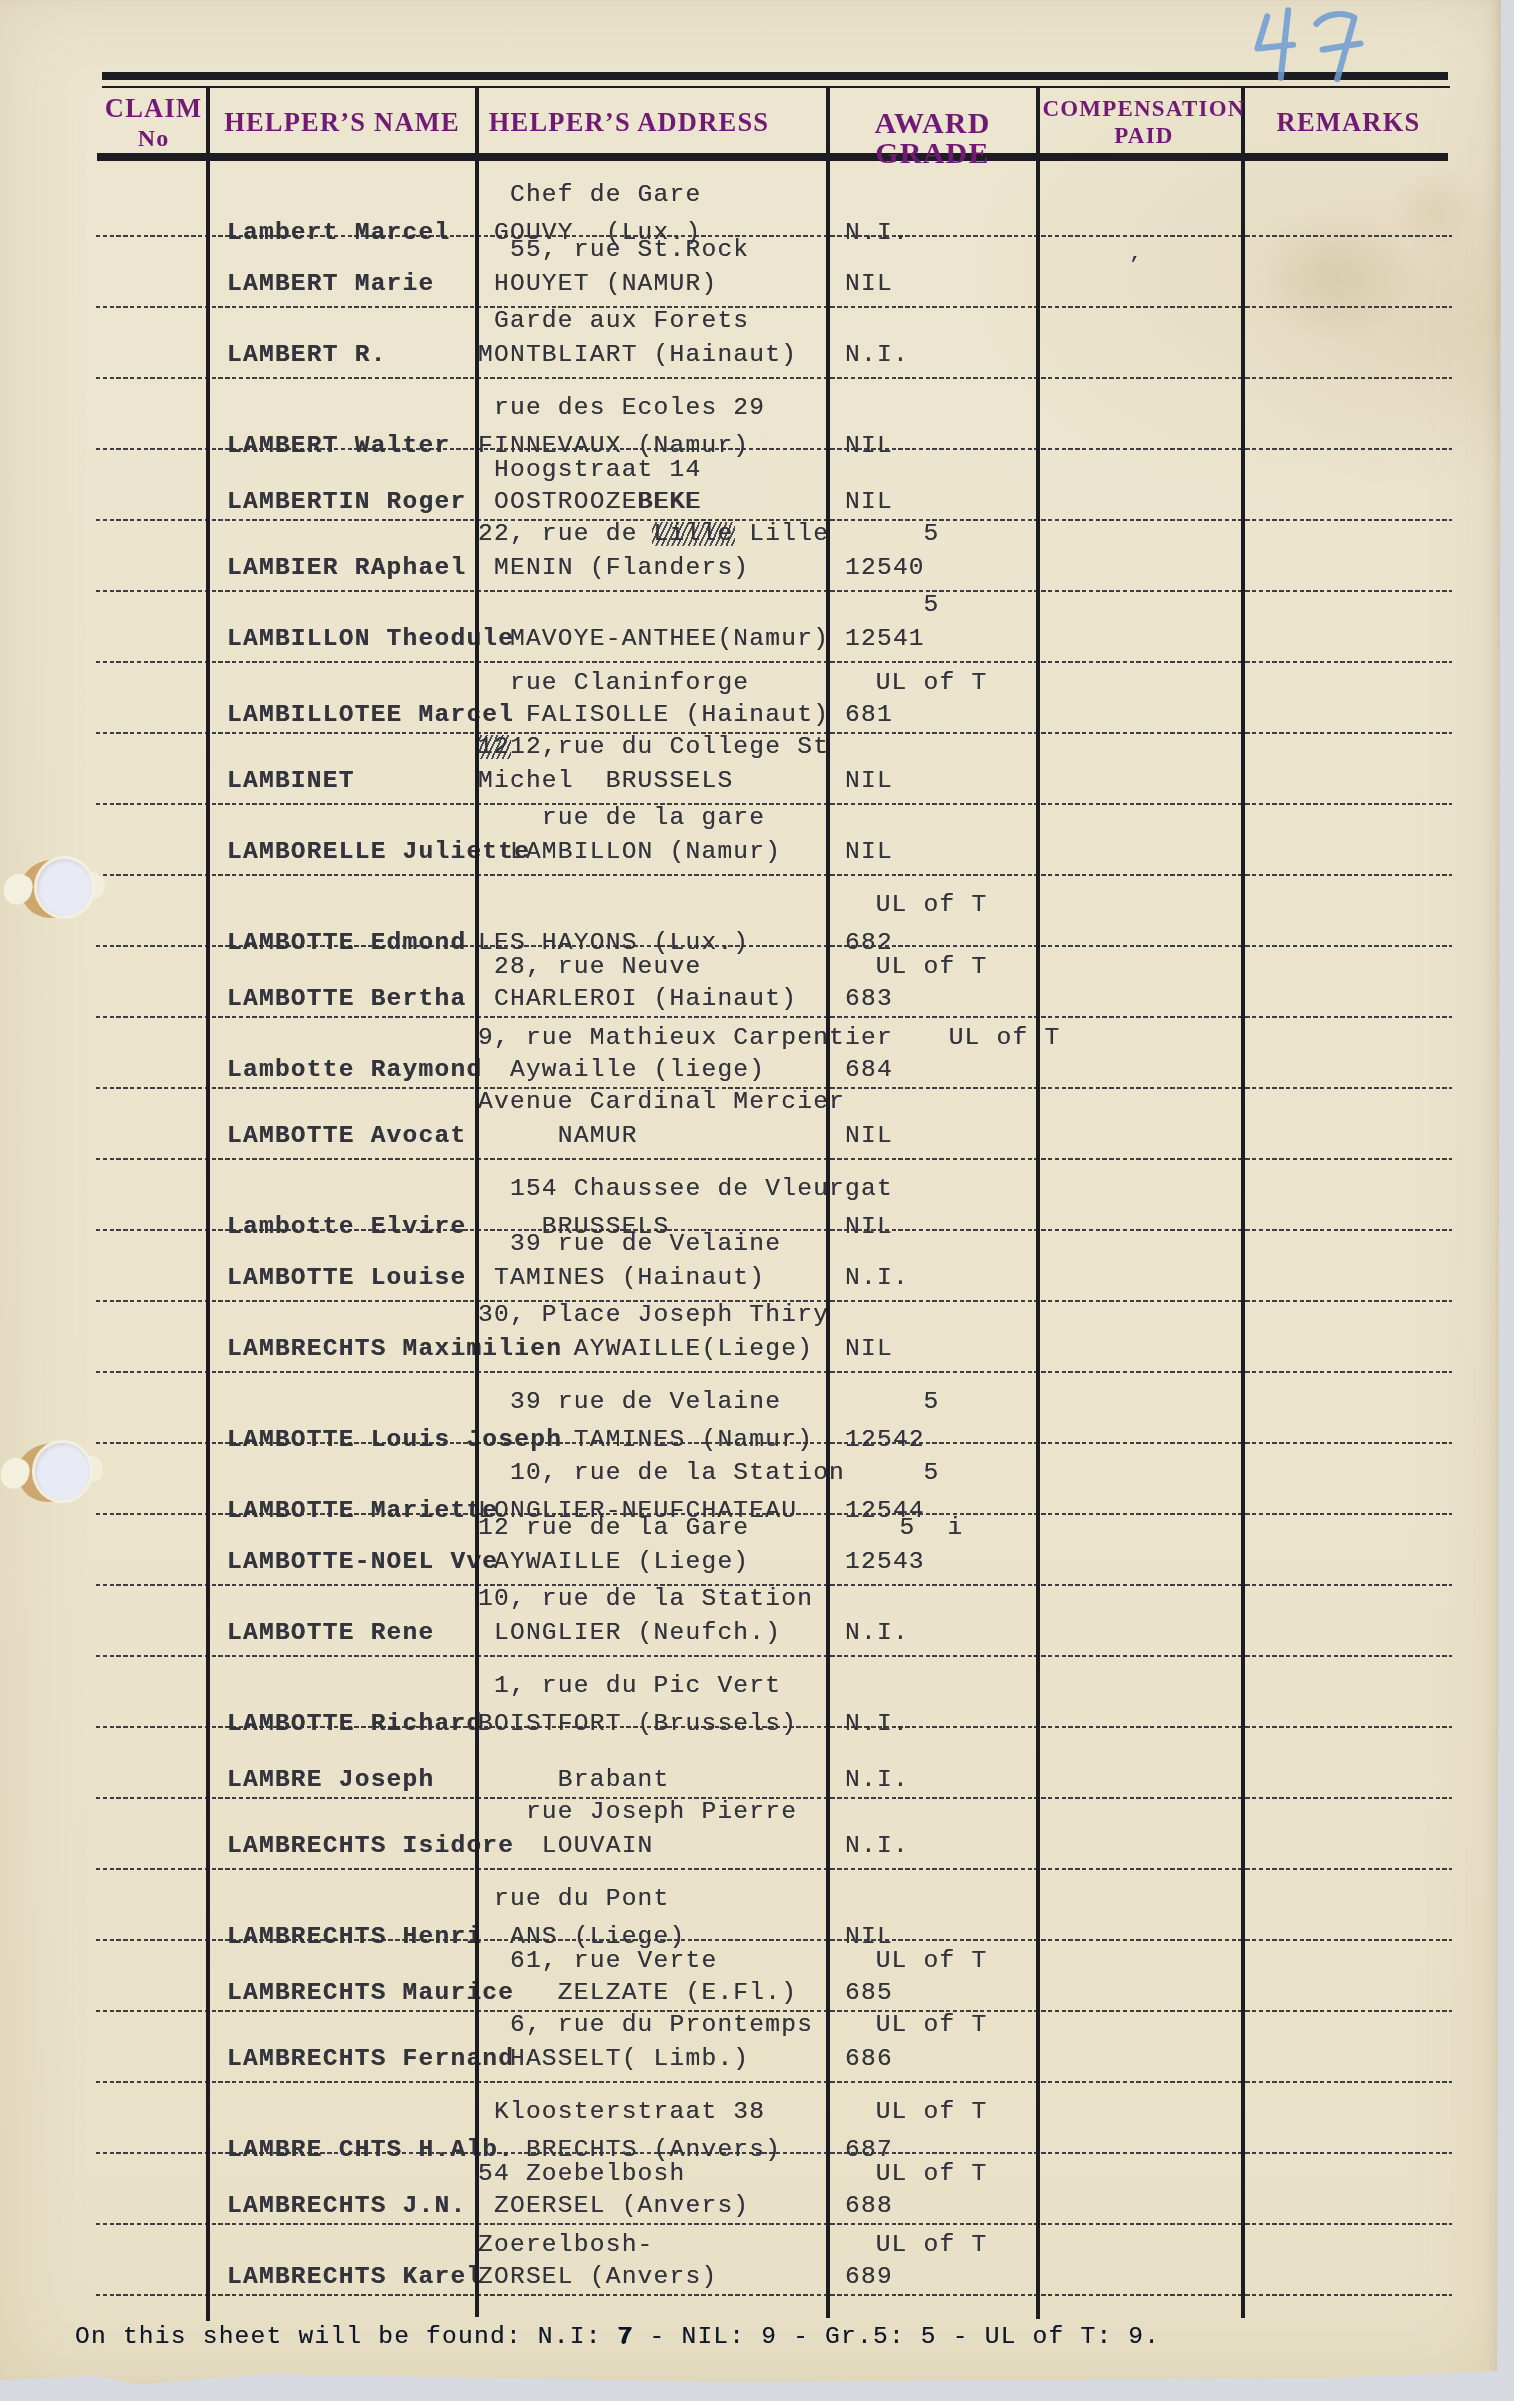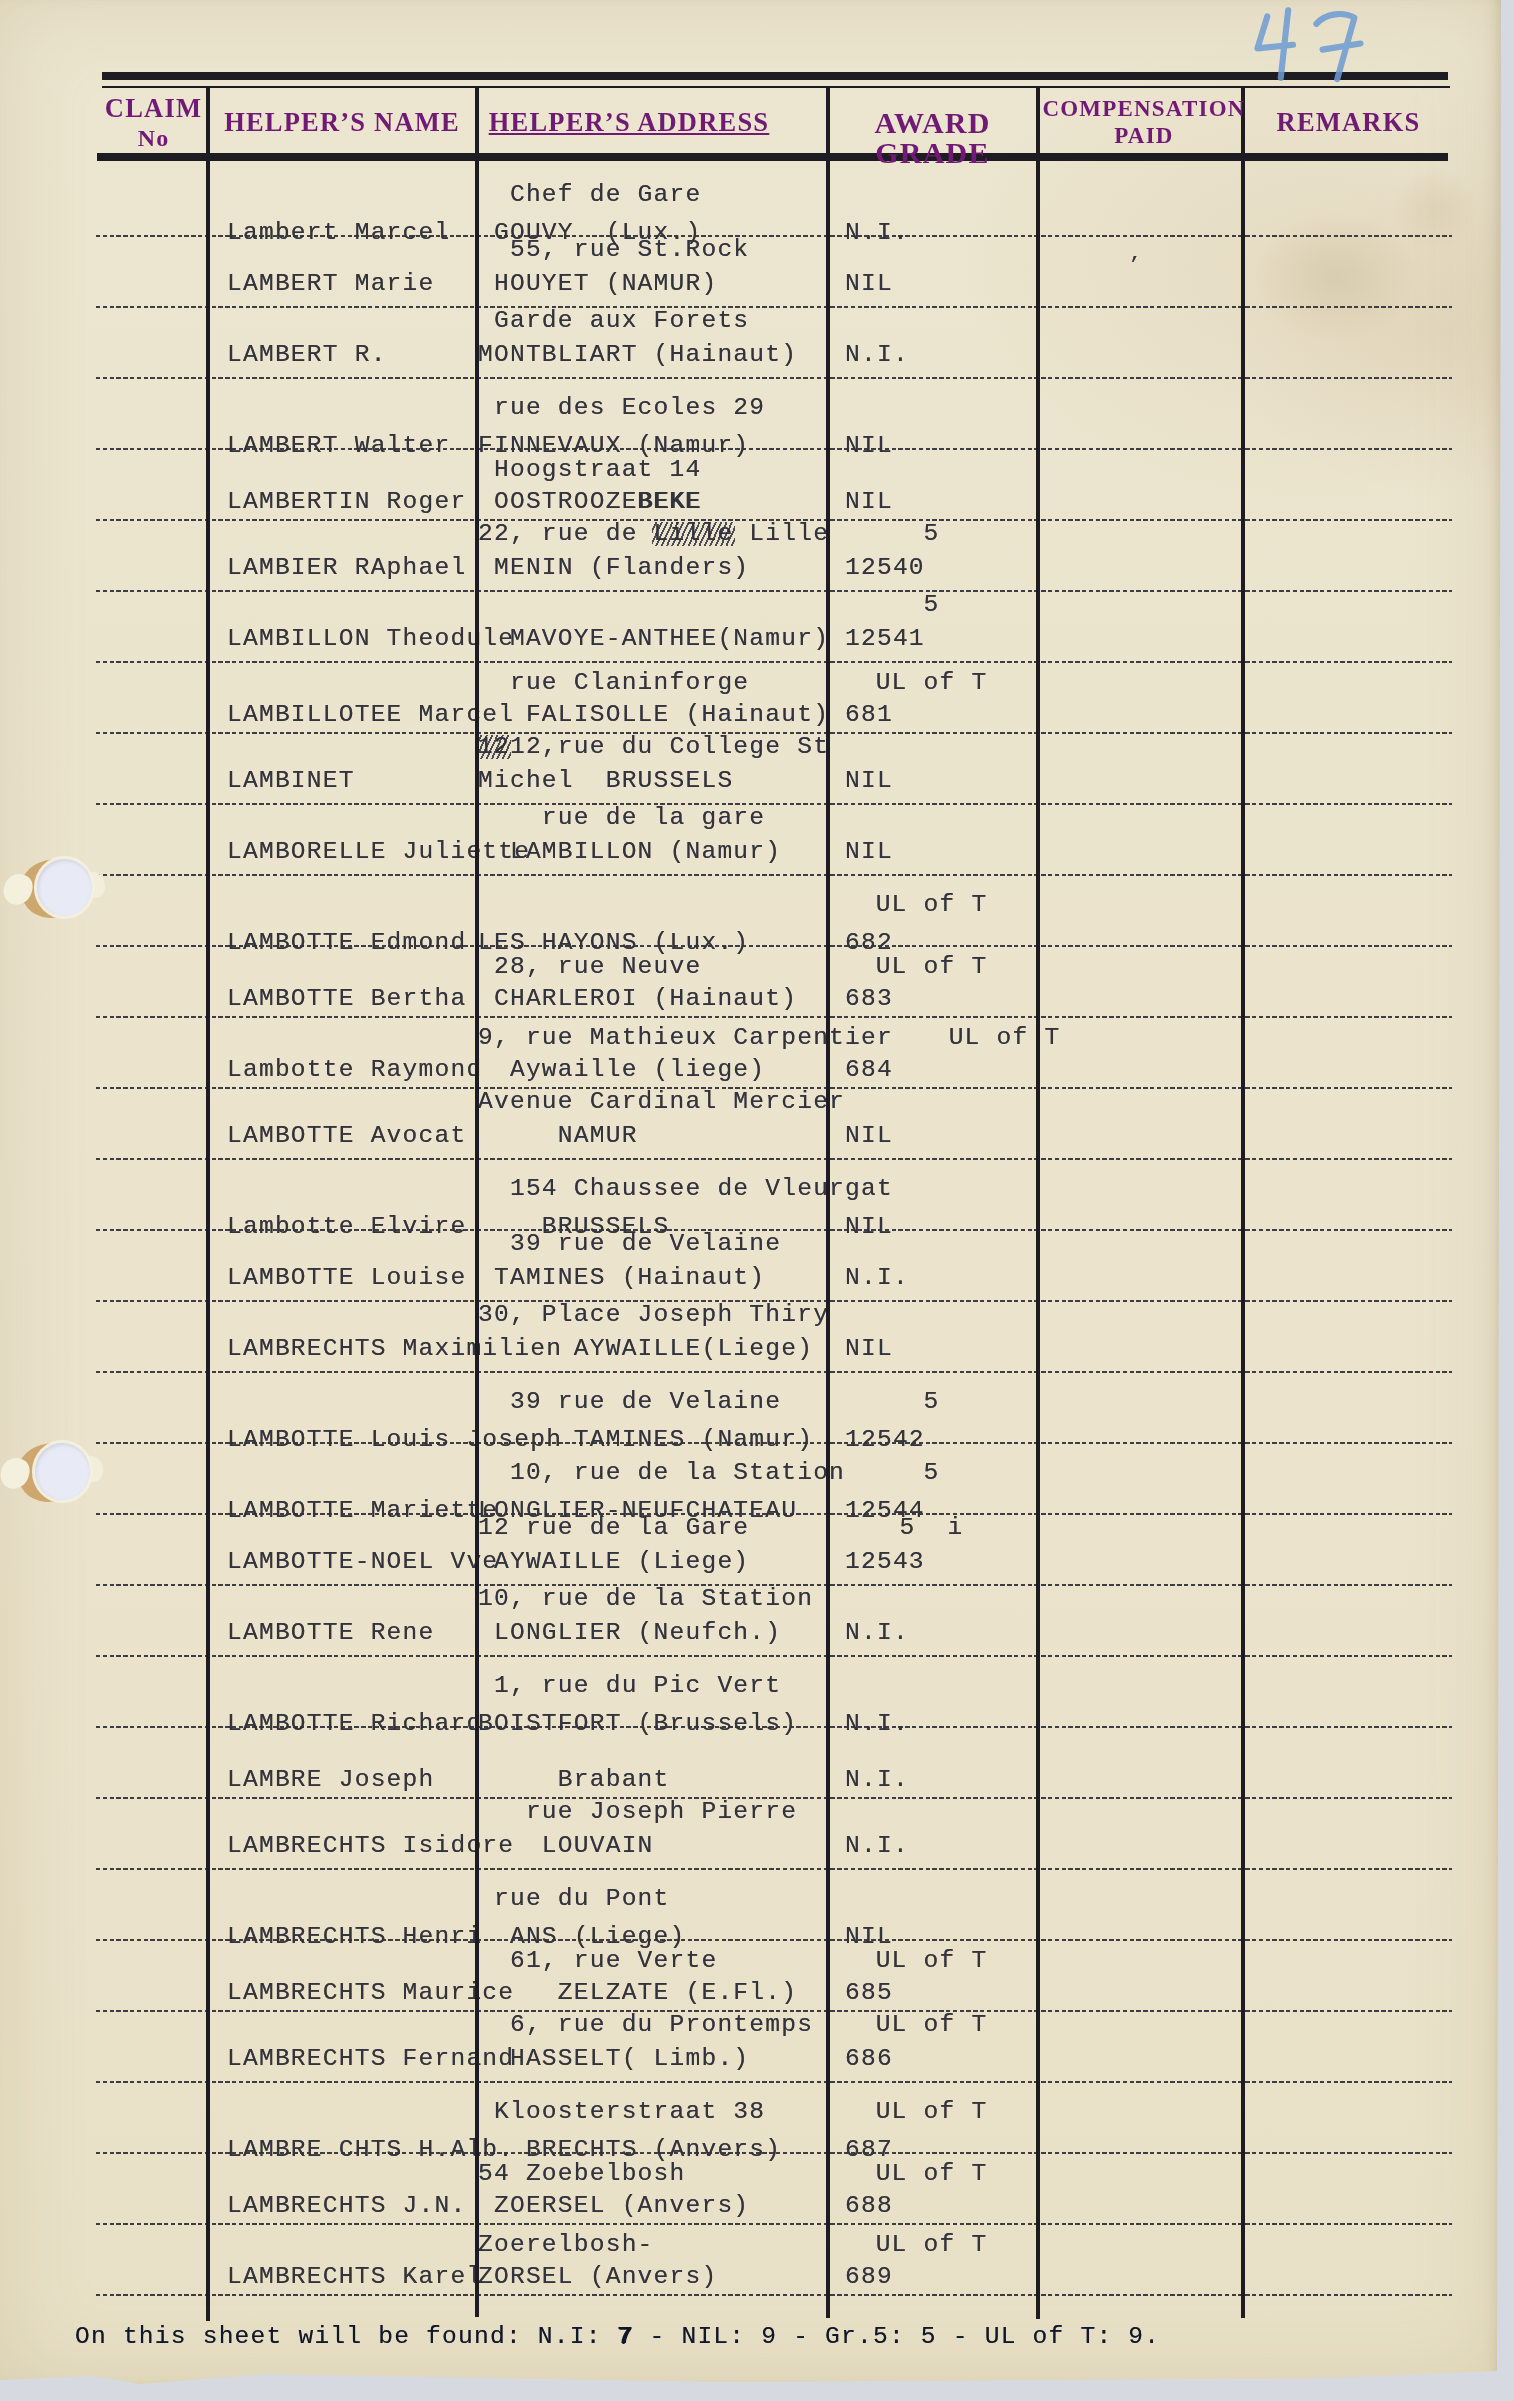--- a/index.html
+++ b/index.html
@@ -20,21 +20,21 @@
   .hlabel{position:absolute;z-index:3;text-align:center;color:#701a75;
           font-family:"Liberation Serif","DejaVu Serif",serif;font-weight:700;
           font-size:26.5px;letter-spacing:1.2px;line-height:29.6px;}
   
   .typed{position:absolute;z-index:3;font-size:24.6px;letter-spacing:1.2px;line-height:29px;
          color:#33333c;white-space:pre;text-shadow:0 0 0.6px rgba(40,40,55,.6);}
   .rows{position:absolute;left:0;top:165px;width:1501px;z-index:1;}
   .row{position:relative;height:71px;}
   .row::after{content:"";position:absolute;left:96px;width:1356px;bottom:-1.2px;height:2.5px;z-index:1;
               background:repeating-linear-gradient(90deg,#2e2e35 0 4.3px,transparent 4.3px 6.8px);opacity:.92;}
-  .row .name{left:227px;bottom:8.6px;}
+  .row .name{left:227px;bottom:8.6px;font-weight:bold;}
   .row .a2{left:478px;bottom:8.6px;}
   .row .g2{left:826px;width:211px;text-align:left;bottom:8.6px;padding-left:19px;}
   .row .a1{left:478px;bottom:43px;}
   .row .g1{left:826px;width:211px;text-align:center;bottom:43px;}
   .row.touch .name,.row.touch .a2,.row.touch .g2{bottom:4px;}
   .row.touch .a1,.row.touch .g1{bottom:36px;}
   .row.strike .name,.row.strike .a2,.row.strike .g2{bottom:-11px;}
   .row.strike .a1,.row.strike .g1{bottom:27px;}
   .g1.shift{transform:translateX(73px);}
   .cmark{left:1128px;bottom:27px;font-size:21px;}
@@ -100,21 +100,21 @@
   <div class="rule" style="left:475px;top:88px;width:3.7px;height:2229px;"></div>
   <div class="rule" style="left:826px;top:88px;width:3.7px;height:2230px;"></div>
   <div class="rule" style="left:1036px;top:88px;width:3.7px;height:2231px;"></div>
   <div class="rule" style="left:1241px;top:88px;width:4.3px;height:2230px;"></div>
 
   <div class="hlabel" style="left:102px;top:94px;width:103px;">
     <div>CLAIM</div>
     <div style="font-size:24px;">No</div>
   </div>
   <div class="hlabel" style="left:209px;top:108px;width:266px;">HELPER’S NAME</div>
-  <div class="hlabel" style="left:479px;top:108px;width:300px;text-decoration:underline;">HELPER’S ADDRESS</div>
+  <div class="hlabel" style="left:479px;top:108px;width:300px;">HELPER’S ADDRESS</div>
   <div class="hlabel" style="left:829px;top:108px;width:207px;font-size:30px;">AWARD GRADE</div>
   <div class="hlabel" style="left:1040px;top:96px;width:208px;font-size:23px;line-height:26.5px;">
     <div>COMPENSATION</div>
     <div>PAID</div>
   </div>
   <div class="hlabel" style="left:1245px;top:108px;width:207px;">REMARKS</div>
 
   <div class="rows" id="rows">
       <div class="row strike">
     <span class="typed a1"><span class="a1pre">  Chef de Gare</span><span class="cancelled"></span><span class="a1post"></span></span>

